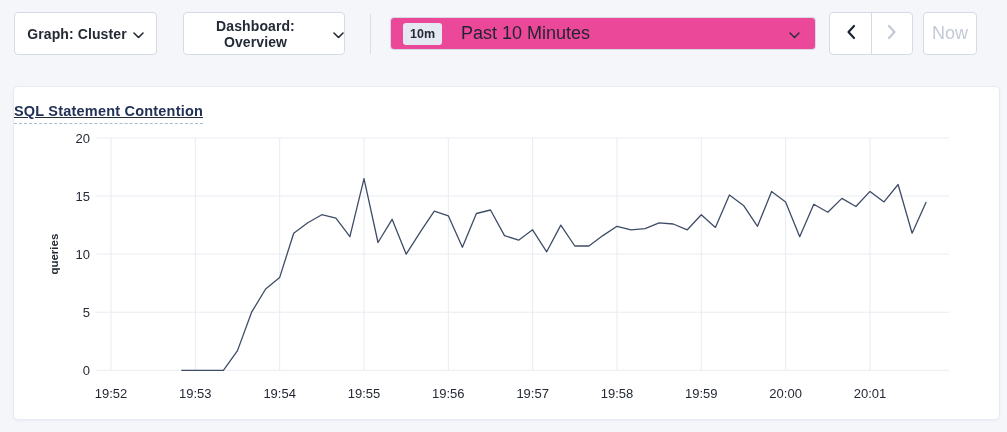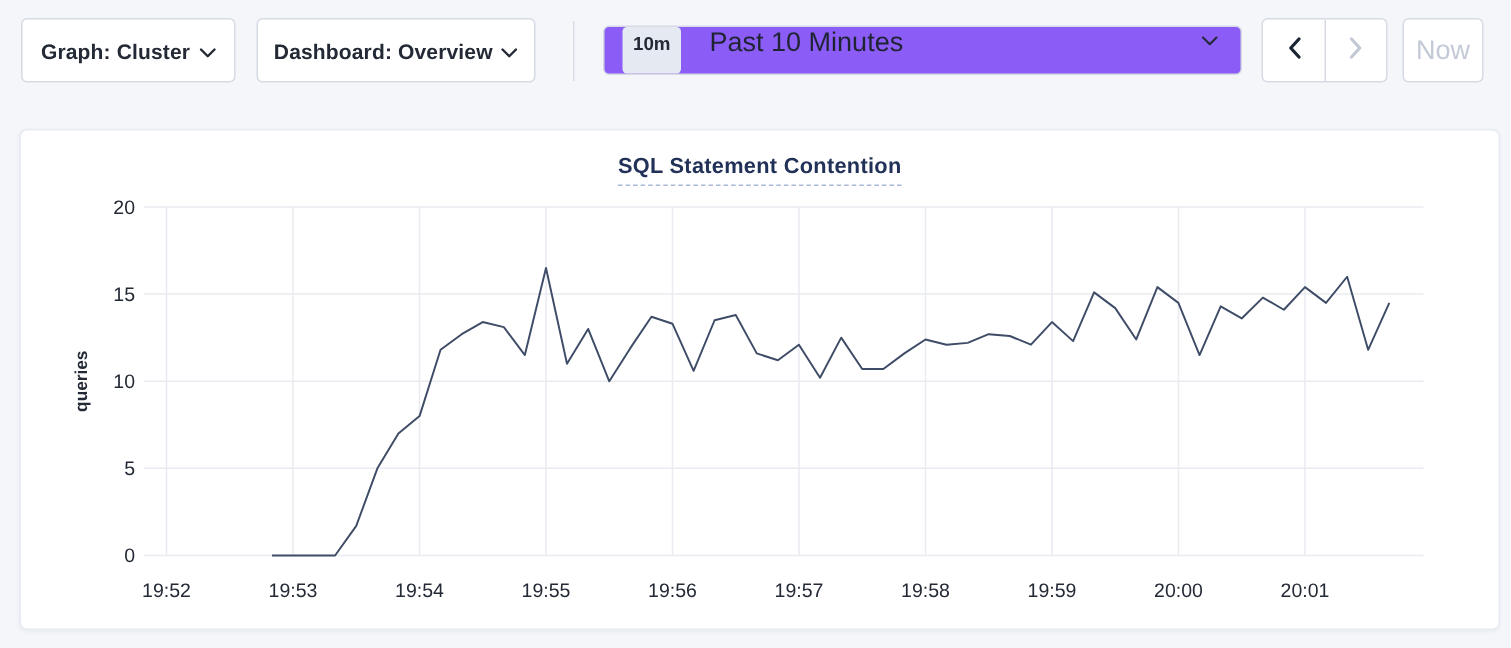--- a/index.html
+++ b/index.html
@@ -24,31 +24,31 @@
     display:flex;
     align-items:center;
     justify-content:center;
     font-family:"Liberation Sans", sans-serif;
     font-size:14px;
     color:#242a35;
     cursor:pointer;
   }
   .selector { gap:6px; font-weight:bold; letter-spacing:.1px; }
   .selector-graph { width:143px; }
-  .selector-dashboard { width:186px; margin-left:14px; }
+  .selector-dashboard { width:162px; margin-left:26px; }
   .vdivider {
     width:1px; height:40px; background:#d9dee8; margin-left:25px;
   }
   .time-dropdown {
     margin-left:19px;
     width:426px; height:33px;
-    background:#8b5cf6;
+    background:#ec4899;
     border:1px solid #d5dae4;
     border-radius:4px;
-    display:flex; 
+    display:flex; align-items:center;
     padding:0 15px 0 12px;
     cursor:pointer;
   }
   .time-badge {
     background:#e4e9f2;
     border-radius:3px;
     font-size:12.5px;
     font-weight:bold;
     padding:4px 7px;
     color:#242a35;
@@ -78,21 +78,21 @@
     cursor:default;
   }
   .chart-card {
     margin:31px 7px 0 13px;
     width:987px; height:334px;
     background:#ffffff;
     border:1px solid #e7ebf1;
     border-radius:5px;
     box-shadow:0 1px 3px rgba(40,50,70,.05);
   }
-  .chart-title-row { height:34px; text-align:center; padding-top:15px; }
+  .chart-title-row { height:34px; padding-top:15px;text-decoration:underline; }
   .chart-title {
     font-size:14.5px;
     font-weight:bold;
     color:#223157;
     border-bottom:1.5px dashed #a9b9d8;
     padding-bottom:4px;
     letter-spacing:.2px;
   }
   svg.chart { display:block; }
   .gridline { stroke:#e9ebf1; stroke-width:1; }

